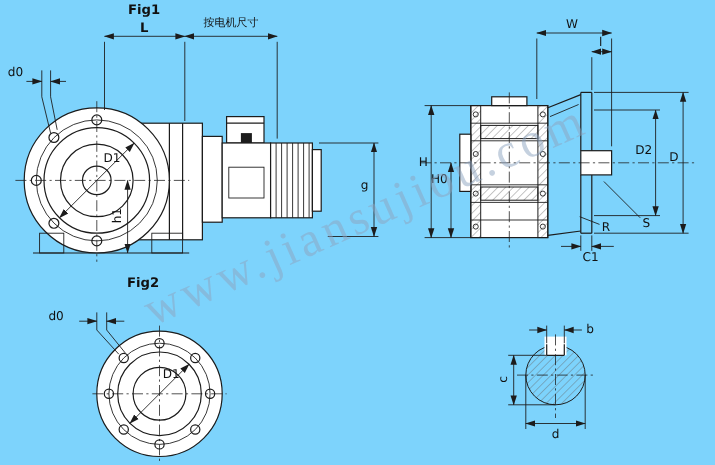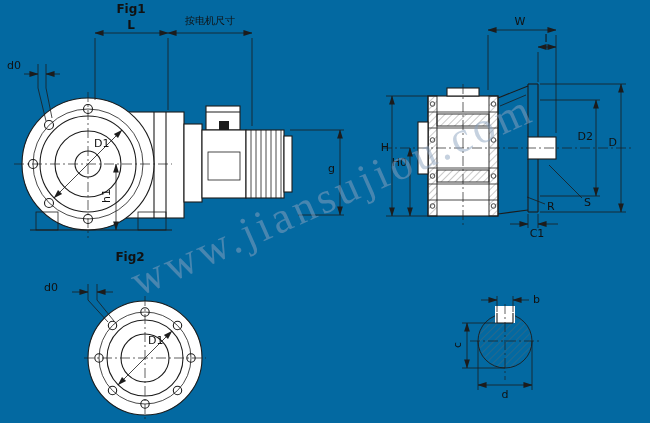--- a/index.html
+++ b/index.html
@@ -1,16 +1,16 @@
 <!DOCTYPE html>
 <html><head>
 <meta charset="utf-8">
 <style>
   html,body{margin:0;padding:0;background:#fff;}
-  #stage{position:relative;width:650px;height:423px;background:#0369a1;overflow:hidden;}
+  #stage{position:relative;width:650px;height:423px;background:#7dd3fc;overflow:hidden;}
   svg{display:block;}
   .ln   { stroke:#1c1c1c; stroke-width:1.1; fill:none; }
   .lnt  { stroke:#1c1c1c; stroke-width:0.8; fill:none; }
   .lnw  { stroke:#1c1c1c; stroke-width:1.1; fill:#fff; }
   .dim  { stroke:#1c1c1c; stroke-width:0.8; fill:none; }
   .cl   { stroke:#1c1c1c; stroke-width:0.7; stroke-dasharray:10 3 2 3; fill:none; }
   .hatchf { fill:url(#hatch); stroke:#1c1c1c; stroke-width:0.9; }
   .lbl  { font:11px "DejaVu Sans",sans-serif; fill:#111; }
   .lblS { font:10px "DejaVu Sans",sans-serif; fill:#111; }
   .lblB { font:bold 12px "DejaVu Sans",sans-serif; fill:#111; }

